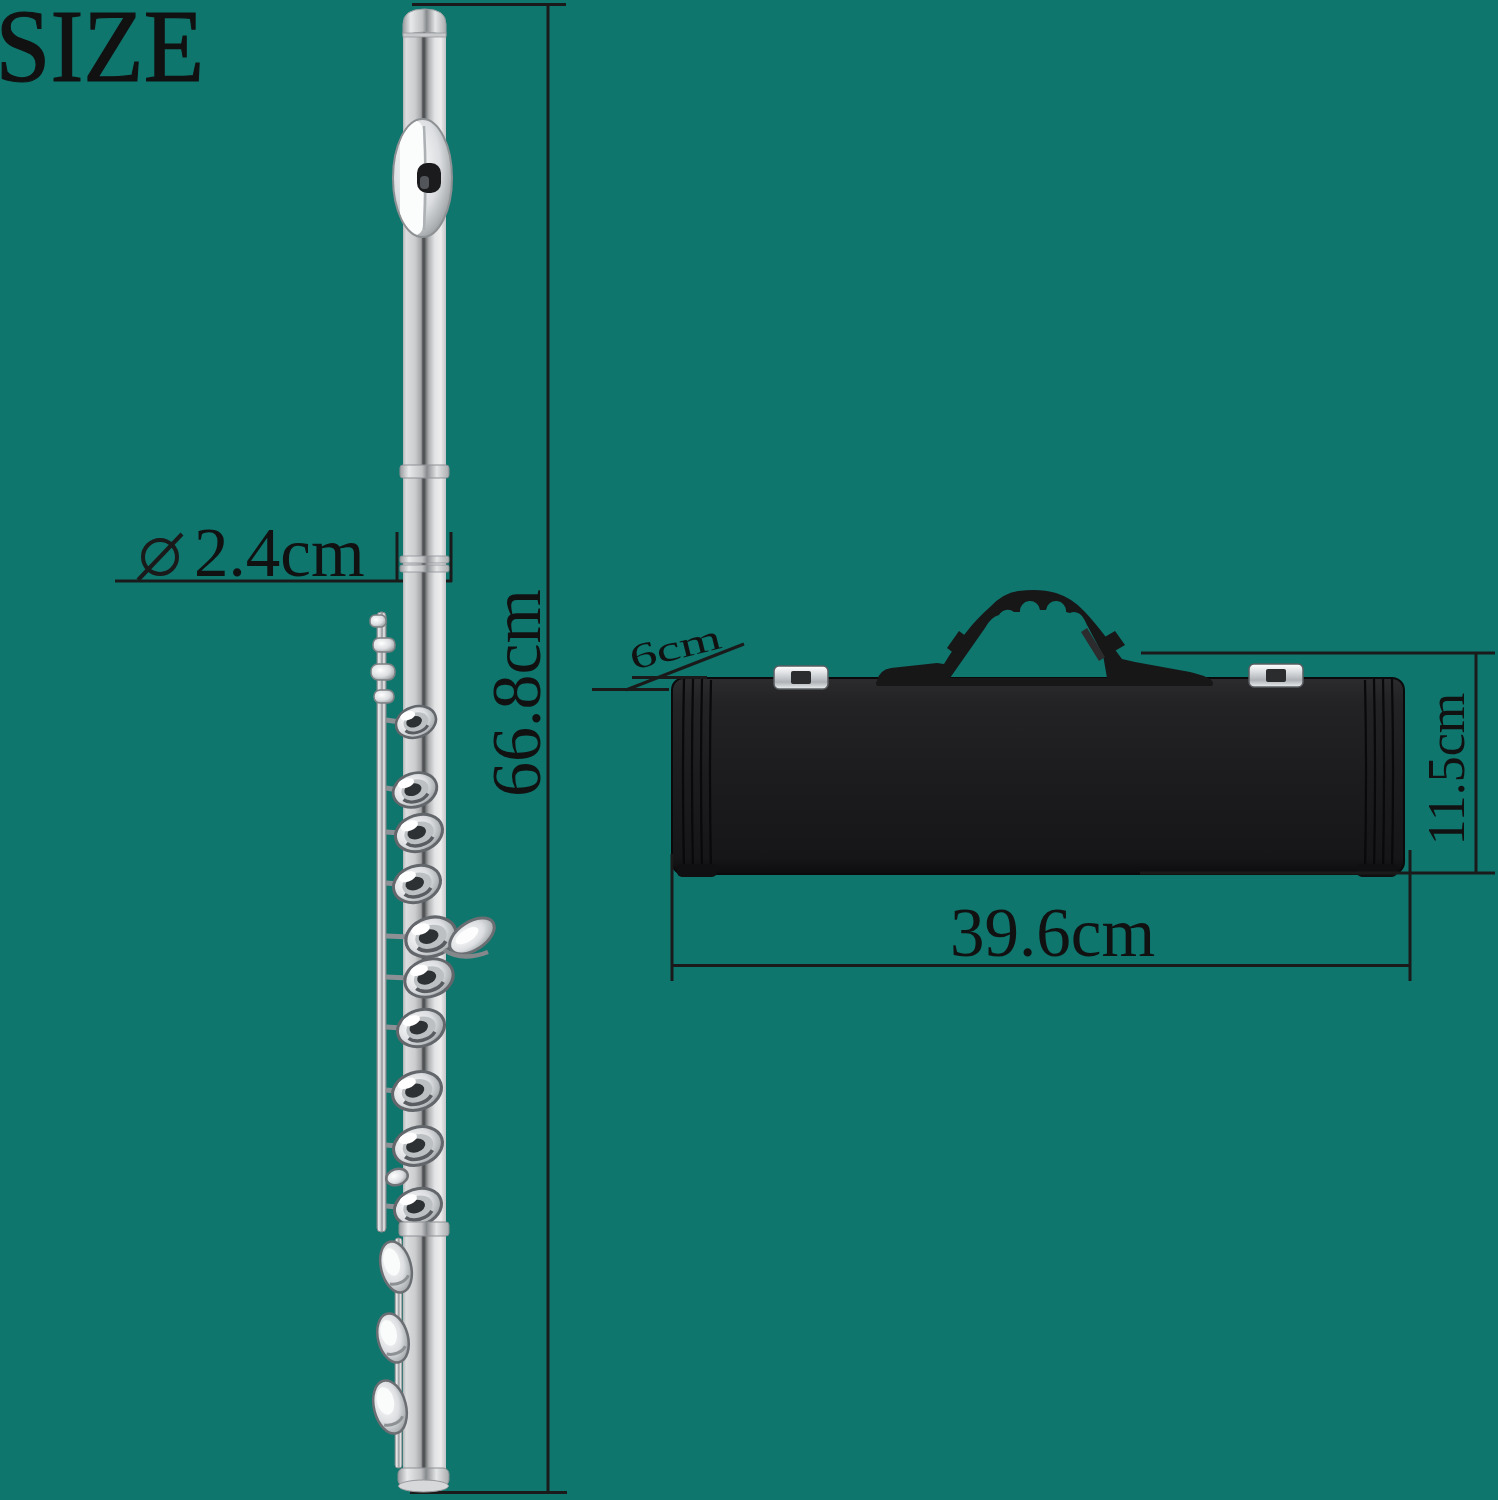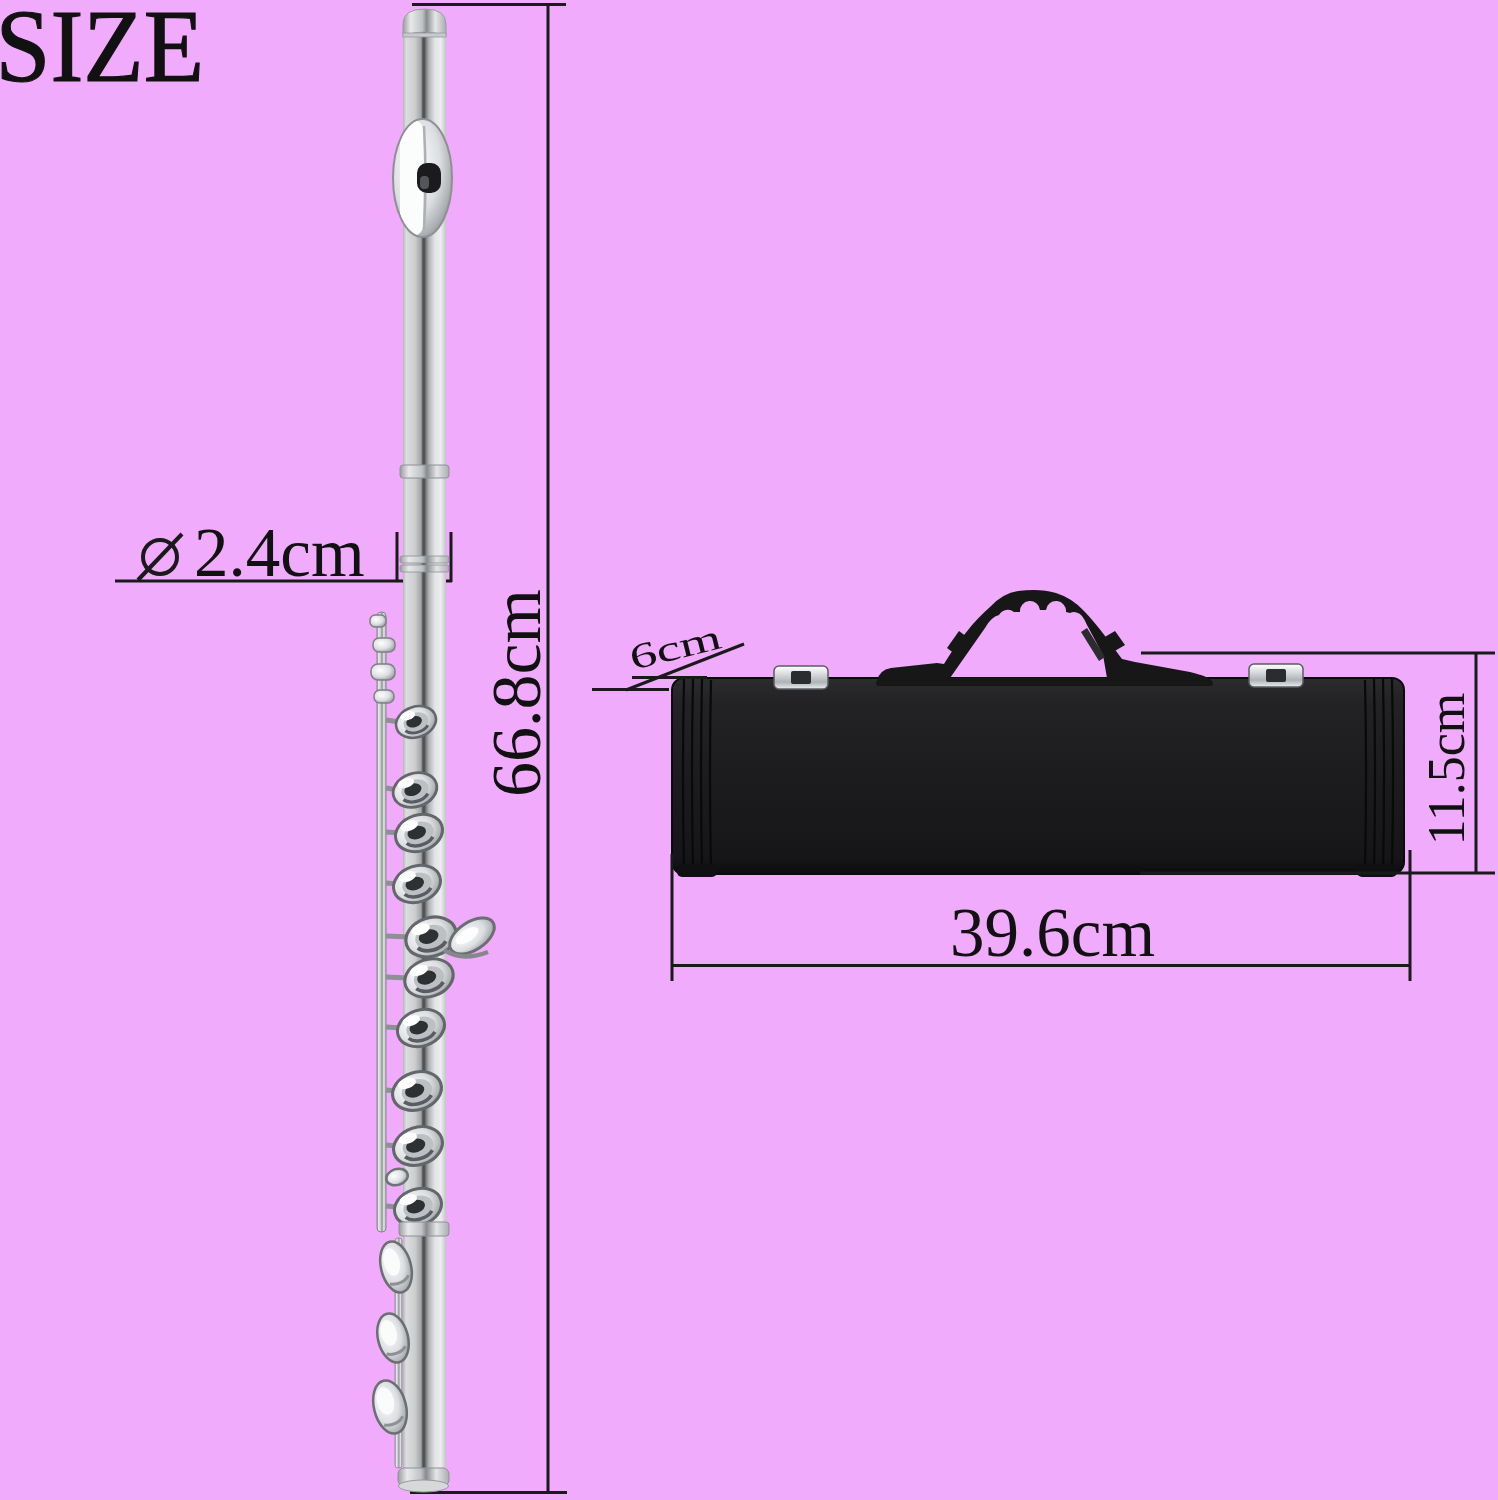--- a/index.html
+++ b/index.html
@@ -1,16 +1,16 @@
 <!DOCTYPE html>
 <html><head>
 <meta charset="utf-8">
 <style>
   html,body{margin:0;padding:0;background:#ffffff;}
-  #page{position:relative;width:1498px;height:1500px;background:#f0abfc;overflow:hidden;
+  #page{position:relative;width:1498px;height:1500px;background:#0f766e;overflow:hidden;
         font-family:"Liberation Serif", serif;}
   svg{position:absolute;left:0;top:0;}
 </style>
 </head>
 <body>
 <div id="page">
 <svg width="1498" height="1500" viewBox="0 0 1498 1500">
 <defs>
   <linearGradient id="tubeG" x1="0" y1="0" x2="1" y2="0">
     <stop offset="0" stop-color="#b2b4b6"></stop>

